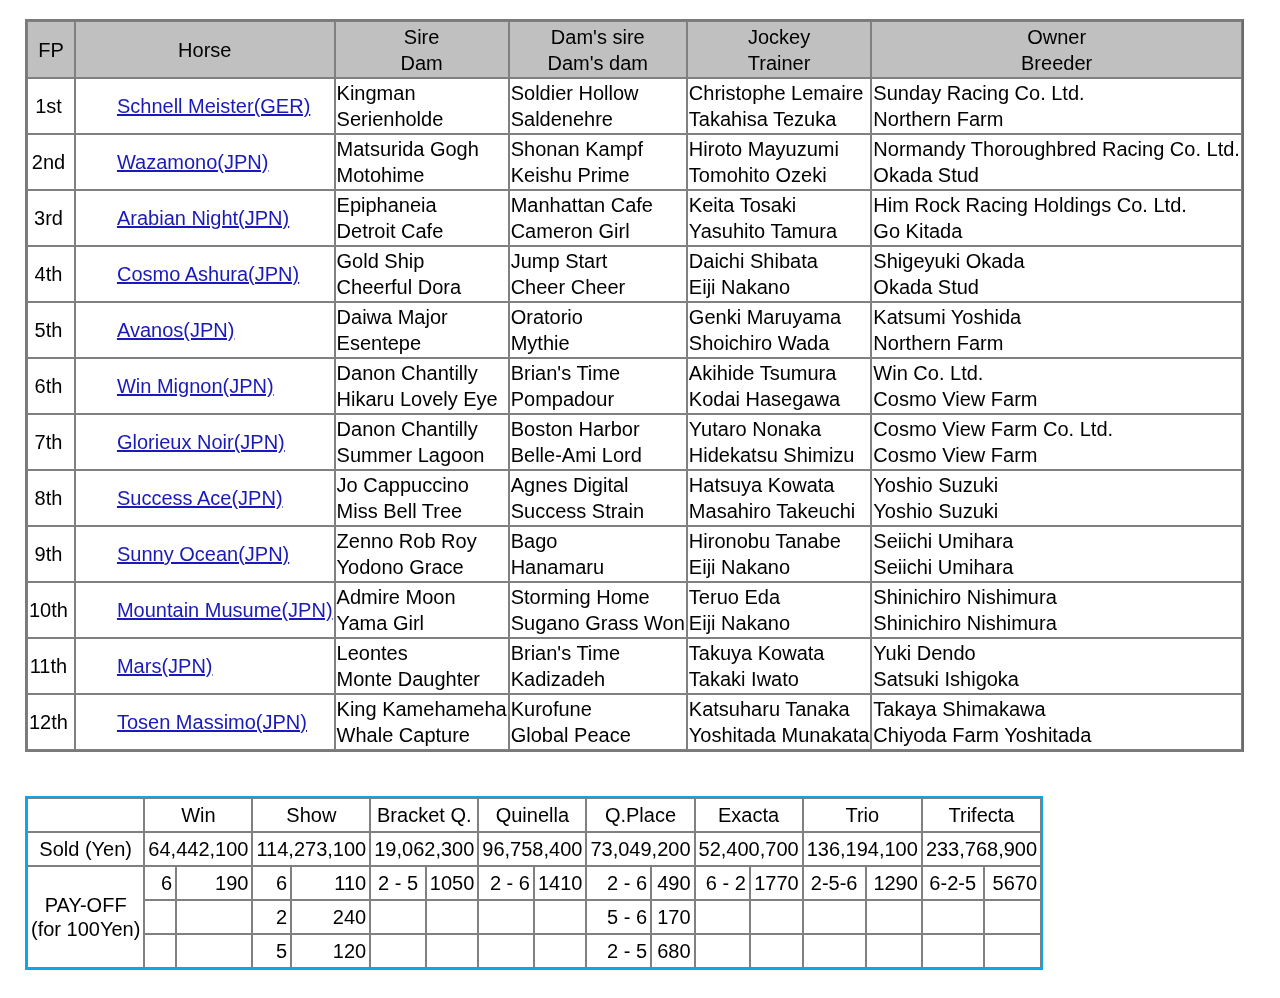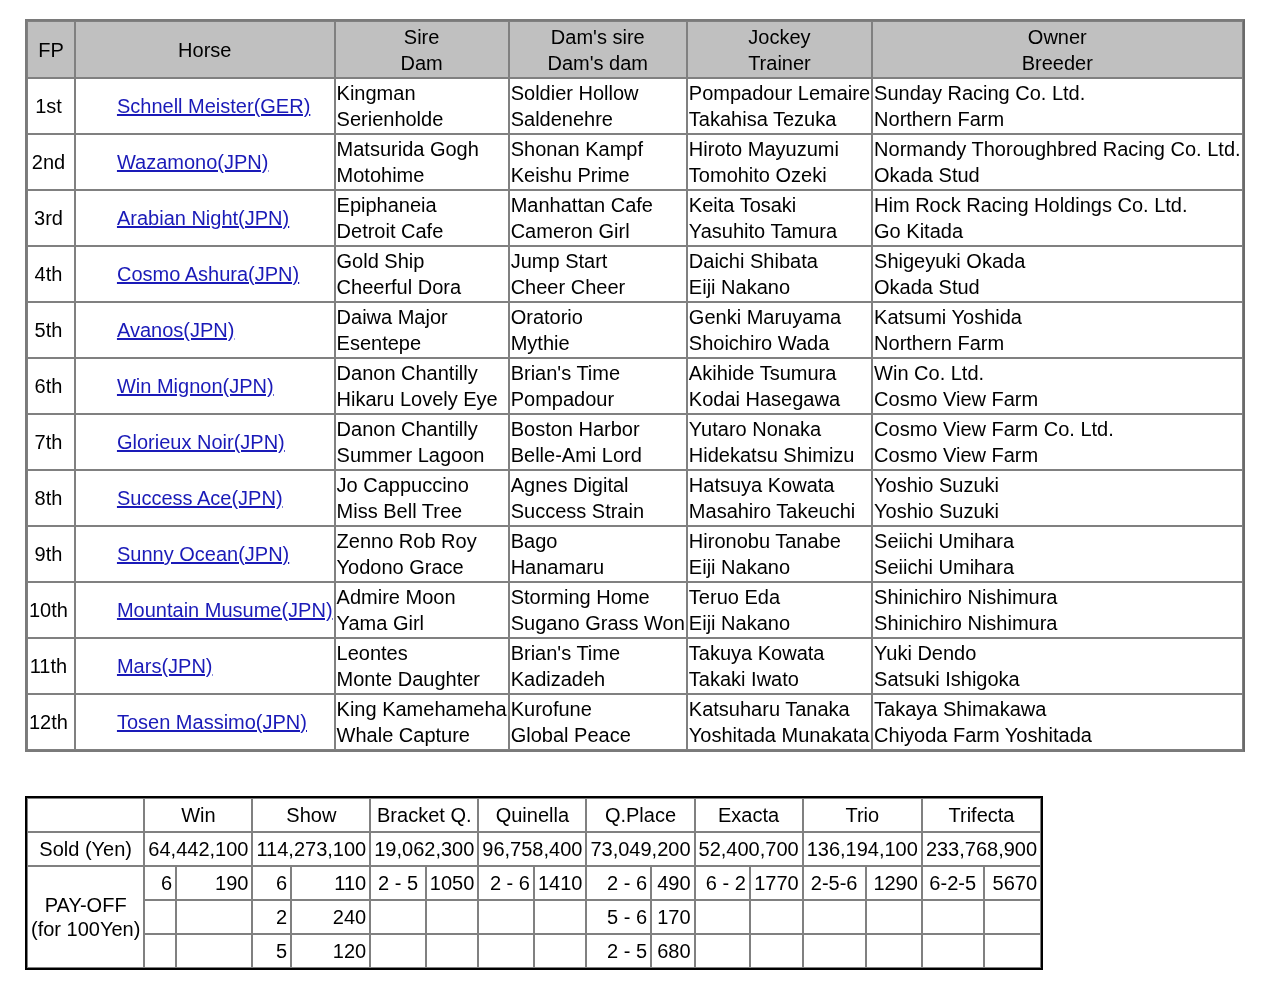--- a/index.html
+++ b/index.html
@@ -5,21 +5,21 @@
   html, body { margin: 0; padding: 0; background: #ffffff; }
   body { width: 1280px; height: 998px; position: relative; font-family: "Liberation Sans", sans-serif; color: #000; }
   table { border-collapse: separate; border-spacing: 0; position: absolute; }
   .main { left: 25px; top: 19px; width: 1096px; border: 2px solid #7a7a7a; border-right-color:#6a6a6a; }
   .main td, .main th { border: 1px solid #808080; font-size: 20px; line-height: 26px; padding: 0 1px; vertical-align: middle; font-weight: normal; }
   .main th { background: #c0c0c0; text-align: center; height: 55px; }
   .main td { height: 54px; text-align: left; white-space: nowrap; }
   .main td.fp { text-align: center; padding-right: 6px; }
   .main a { color: #1a1ab8; text-decoration: underline; margin-left: 40px; }
   .line { display: block; }
-  .pay { left: 25px; top: 796px; width: 863px; border: 2px solid #000000; }
+  .pay { left: 25px; top: 796px; width: 863px; border: 2px solid #0ea5e9; }
   .pay td { border: 1px solid #808080; font-size: 20px; line-height: 24px; height: 32px; padding: 0 3px; white-space: nowrap; vertical-align: middle; }
   .pay .h { text-align: center; }
   .pay .r { text-align: right; }
   .pay .c { text-align: center; }
 </style>
 </head>
 <body>
 
 <table class="main">
   <colgroup>
@@ -59,21 +59,21 @@
     <td><a href="#">Schnell Meister(GER)</a></td>
     <td>
           <span class="line">Kingman</span>
           <span class="line">Serienholde</span>
         </td>
     <td>
           <span class="line">Soldier Hollow</span>
           <span class="line">Saldenehre</span>
         </td>
     <td>
-          <span class="line">Pompadour Lemaire</span>
+          <span class="line">Christophe Lemaire</span>
           <span class="line">Takahisa Tezuka</span>
         </td>
     <td>
           <span class="line">Sunday Racing Co. Ltd.</span>
           <span class="line">Northern Farm</span>
         </td>
   </tr>
 
   <tr>
     <td class="fp">2nd</td>

